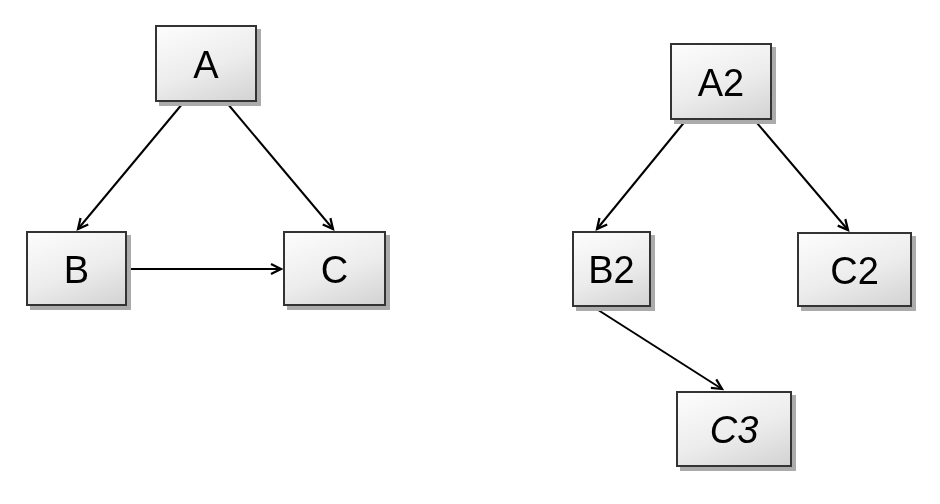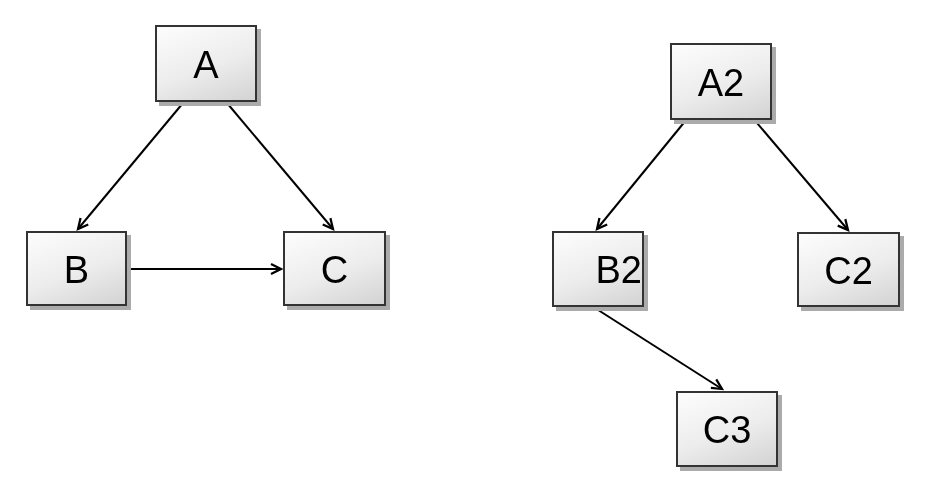--- a/index.html
+++ b/index.html
@@ -65,23 +65,23 @@
       </div>
       <div class="node" style="left: 26px; top: 231px; width: 101px; height: 75px; border-color: rgb(51, 51, 51); background: linear-gradient(160deg, rgb(253, 253, 253) 0%, rgb(236, 236, 236) 55%, rgb(211, 211, 211) 100%); box-shadow: rgb(171, 171, 171) 4px 4px 0px 0px;">
         <span style="color: rgb(0, 0, 0);">B</span>
       </div>
       <div class="node" style="left: 283px; top: 231px; width: 103px; height: 75px; border-color: rgb(51, 51, 51); background: linear-gradient(160deg, rgb(253, 253, 253) 0%, rgb(236, 236, 236) 55%, rgb(211, 211, 211) 100%); box-shadow: rgb(171, 171, 171) 4px 4px 0px 0px;">
         <span style="color: rgb(0, 0, 0);">C</span>
       </div>
       <div class="node" style="left: 670px; top: 25px; width: 102px; height: 77px; border-color: rgb(51, 51, 51); background: linear-gradient(160deg, rgb(253, 253, 253) 0%, rgb(236, 236, 236) 55%, rgb(211, 211, 211) 100%); box-shadow: rgb(171, 171, 171) 4px 4px 0px 0px; margin-top: 18px;">
         <span style="color: rgb(0, 0, 0);">A2</span>
       </div>
-      <div class="node" style="left: 552px; top: 231px; width: 92px; height: 76px; border-color: rgb(51, 51, 51); background: linear-gradient(160deg, rgb(253, 253, 253) 0%, rgb(236, 236, 236) 55%, rgb(211, 211, 211) 100%); box-shadow: rgb(171, 171, 171) 4px 4px 0px 0px; justify-content: flex-end;">
+      <div class="node" style="left: 572px; top: 231px; width: 79px; height: 76px; border-color: rgb(51, 51, 51); background: linear-gradient(160deg, rgb(253, 253, 253) 0%, rgb(236, 236, 236) 55%, rgb(211, 211, 211) 100%); box-shadow: rgb(171, 171, 171) 4px 4px 0px 0px;">
         <span style="color: rgb(0, 0, 0);">B2</span>
       </div>
-      <div class="node" style="left: 797px; top: 232px; width: 103px; height: 75px; border-color: rgb(51, 51, 51); background: linear-gradient(160deg, rgb(253, 253, 253) 0%, rgb(236, 236, 236) 55%, rgb(211, 211, 211) 100%); box-shadow: rgb(171, 171, 171) 4px 4px 0px 0px;">
+      <div class="node" style="left: 797px; top: 232px; width: 115px; height: 75px; border-color: rgb(51, 51, 51); background: linear-gradient(160deg, rgb(253, 253, 253) 0%, rgb(236, 236, 236) 55%, rgb(211, 211, 211) 100%); box-shadow: rgb(171, 171, 171) 4px 4px 0px 0px;">
         <span style="color: rgb(0, 0, 0);">C2</span>
       </div>
-      <div class="node" style="left: 676px; top: 391px; width: 102px; height: 76px; border-color: rgb(51, 51, 51); background: linear-gradient(160deg, rgb(253, 253, 253) 0%, rgb(236, 236, 236) 55%, rgb(211, 211, 211) 100%); box-shadow: rgb(171, 171, 171) 4px 4px 0px 0px;">
+      <div class="node" style="left: 676px; top: 391px; width: 116px; height: 76px; border-color: rgb(51, 51, 51); background: linear-gradient(160deg, rgb(253, 253, 253) 0%, rgb(236, 236, 236) 55%, rgb(211, 211, 211) 100%); box-shadow: rgb(171, 171, 171) 4px 4px 0px 0px; font-style: italic;">
         <span style="color: rgb(0, 0, 0);">C3</span>
       </div>
     </div>
 </div>
 
 </body></html>

